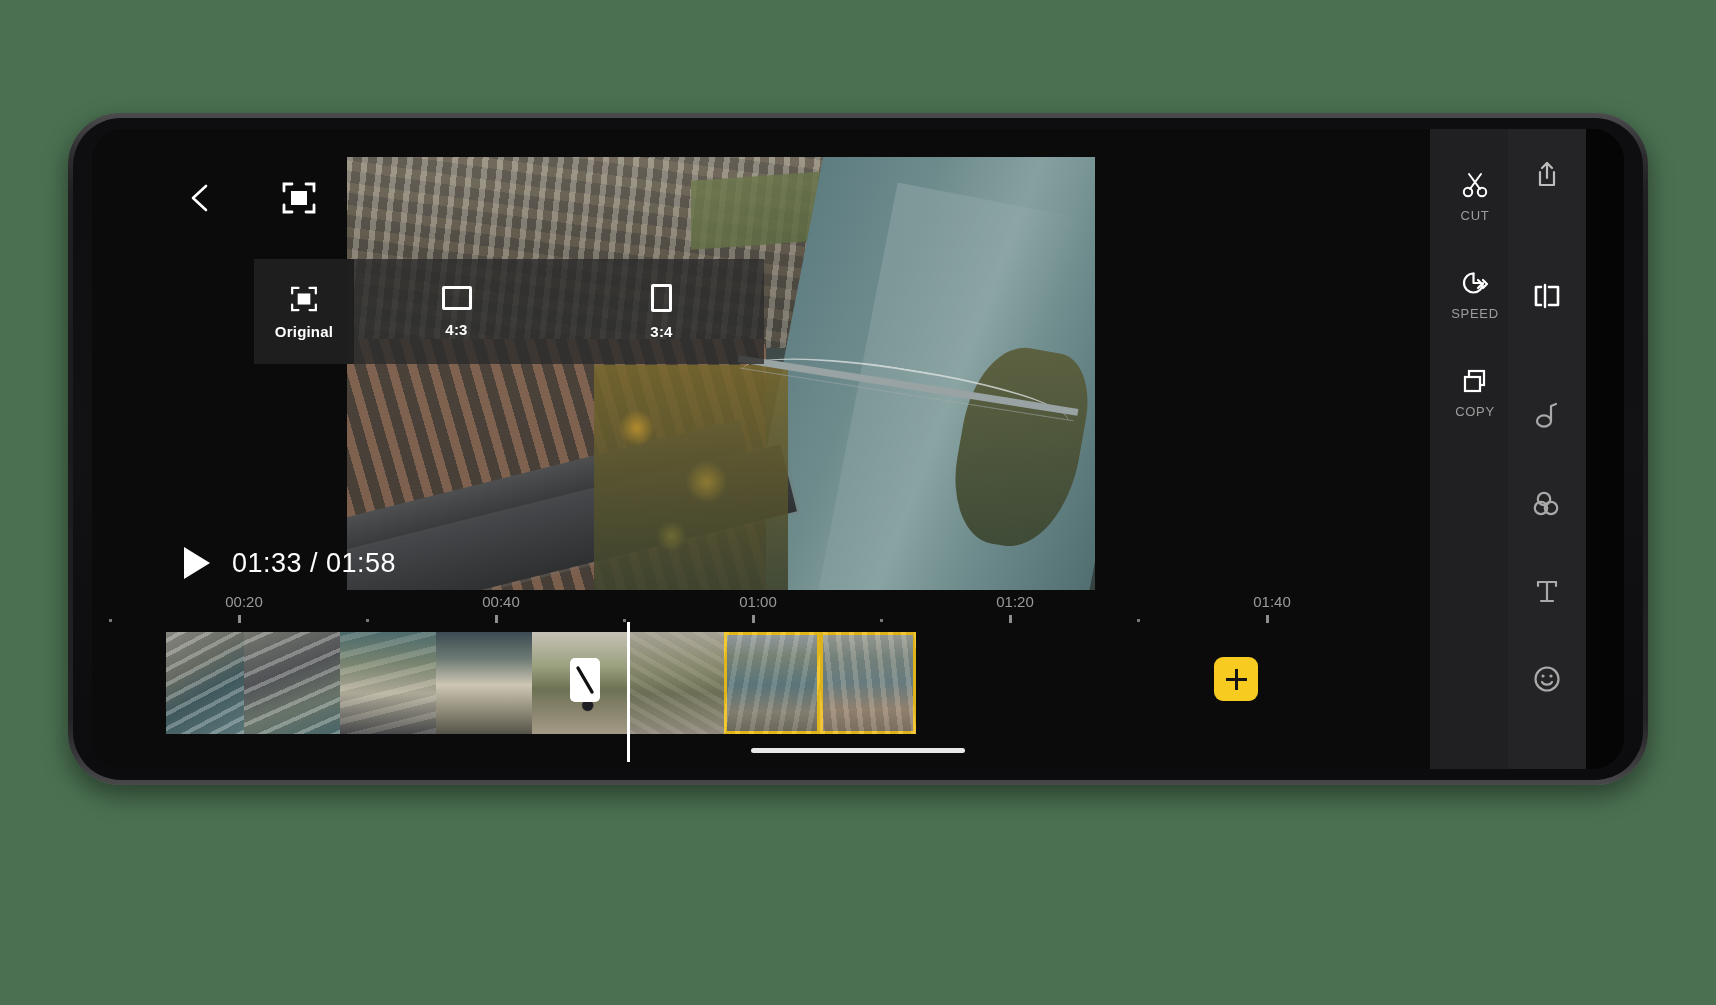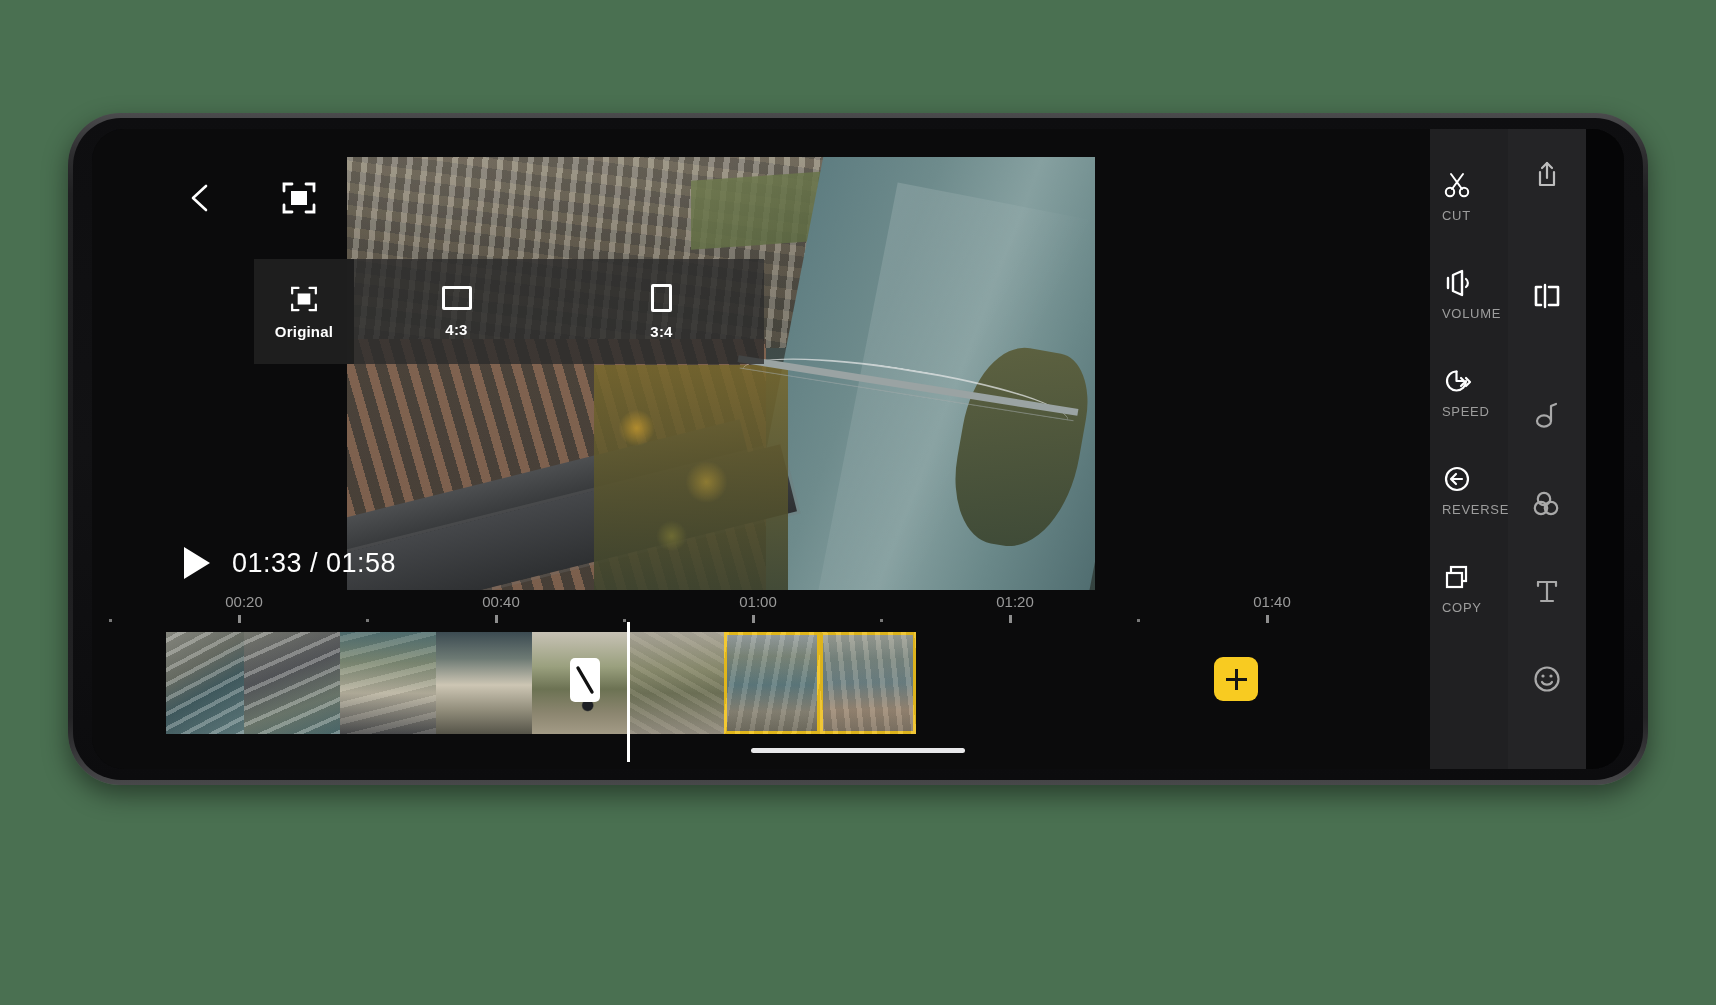--- a/index.html
+++ b/index.html
@@ -285,21 +285,21 @@
   
   .tool-rail {
     position: absolute; right: 116px; top: 0;
     width: 78px; height: 100%;
     background: #202022;
     display: flex; flex-direction: column; align-items: center;
     padding-top: 18px;
   }
   .tool-item {
     width: 78px; height: 98px;
-    display: flex; flex-direction: column; justify-content: center;
+    display: flex; flex-direction: column; align-items: center; justify-content: center;
     gap: 8px; cursor: pointer; padding-left: 12px;
   }
   .tool-label { color: #9d9d9d; font-size: 13px; letter-spacing: .7px; }
 
   
   .icon-rail {
     position: absolute; right: 38px; top: 0;
     width: 78px; height: 100%;
     background: #242426;
     display: flex; flex-direction: column; align-items: center;
@@ -447,47 +447,31 @@
             <svg width="30" height="30" viewBox="0 0 30 30">
               <circle cx="8" cy="22" r="4.2" fill="none" stroke="#ffffff" stroke-width="2"></circle>
               <circle cx="22" cy="22" r="4.2" fill="none" stroke="#ffffff" stroke-width="2"></circle>
               <line x1="21" y1="4" x2="10" y2="19" stroke="#ffffff" stroke-width="2" stroke-linecap="round"></line>
               <line x1="9" y1="4" x2="20" y2="19" stroke="#ffffff" stroke-width="2" stroke-linecap="round"></line>
             </svg>
             <span class="tool-label">CUT</span>
           </div>
 
 
-          <div class="tool-item">
-            <svg width="32" height="30" viewBox="0 0 32 30">
-              <path d="M6,10 L6,20" stroke="#ffffff" stroke-width="2.4" stroke-linecap="round"></path>
-              <path d="M11,7 L20,3 L20,27 L11,23 Z" fill="none" stroke="#ffffff" stroke-width="2.4" stroke-linejoin="round"></path>
-              <path d="M24,11 C26.5,13 26.5,17 24,19" fill="none" stroke="#ffffff" stroke-width="2.2" stroke-linecap="round"></path>
-            </svg>
-            <span class="tool-label">VOLUME</span>
-          </div>
 
           <div class="tool-item">
             <svg width="32" height="30" viewBox="0 0 32 30">
               <path d="M24,15 A9.5,9.5 0 1 1 14.5,5.5" fill="none" stroke="#ffffff" stroke-width="2.2" stroke-linecap="round"></path>
               <path d="M14.5,5.5 L14.5,15 L21,15" fill="none" stroke="#ffffff" stroke-width="2.2" stroke-linecap="round" stroke-linejoin="round"></path>
               <polyline points="19,12 23,16 19,20" fill="none" stroke="#ffffff" stroke-width="2.2" stroke-linecap="round" stroke-linejoin="round"></polyline>
               <polyline points="24,12 28,16 24,20" fill="none" stroke="#ffffff" stroke-width="2.2" stroke-linecap="round" stroke-linejoin="round"></polyline>
             </svg>
             <span class="tool-label">SPEED</span>
           </div>
 
-          <div class="tool-item">
-            <svg width="30" height="30" viewBox="0 0 30 30">
-              <circle cx="15" cy="15" r="11" fill="none" stroke="#ffffff" stroke-width="2.2"></circle>
-              <line x1="20" y1="15" x2="10" y2="15" stroke="#ffffff" stroke-width="2.2" stroke-linecap="round"></line>
-              <polyline points="14,10 9,15 14,20" fill="none" stroke="#ffffff" stroke-width="2.2" stroke-linecap="round" stroke-linejoin="round"></polyline>
-            </svg>
-            <span class="tool-label">REVERSE</span>
-          </div>
 
           <div class="tool-item">
             <svg width="30" height="30" viewBox="0 0 30 30">
               <rect x="9" y="5" width="15" height="14" fill="none" stroke="#ffffff" stroke-width="2.2"></rect>
               <rect x="5" y="11" width="15" height="14" fill="#202022" stroke="#ffffff" stroke-width="2.2"></rect>
             </svg>
             <span class="tool-label">COPY</span>
           </div>
         </div>
 

